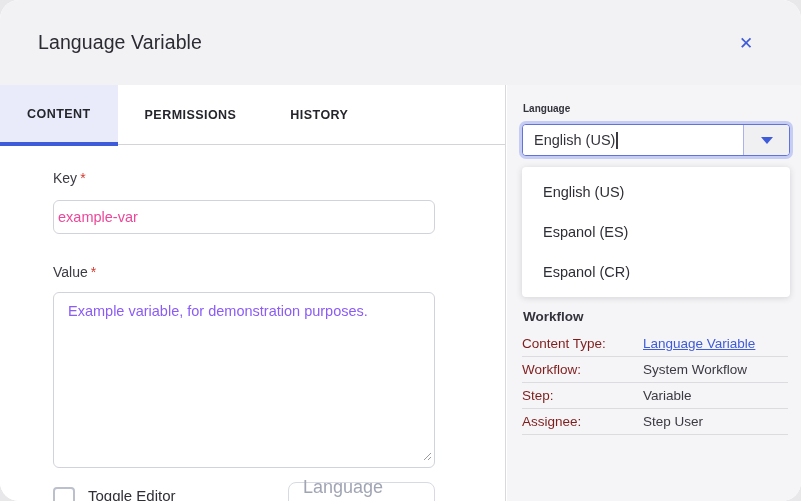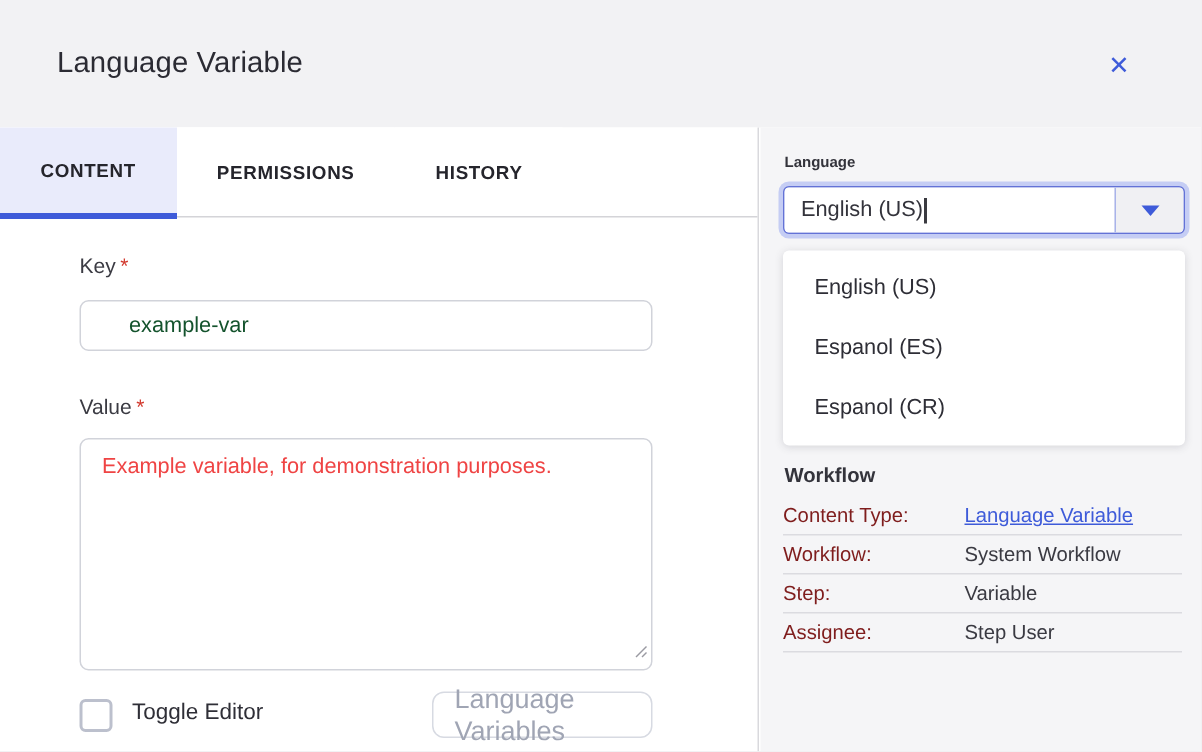--- a/index.html
+++ b/index.html
@@ -2,20 +2,21 @@
 <html><head>
 <meta charset="utf-8">
 <style>
   * { margin:0; padding:0; box-sizing:border-box; }
   html,body { background:#e8e8ea; }
   body { font-family:"Liberation Sans", sans-serif; }
   .screen {
     position:relative; width:801px; height:501px;
     background:#ffffff; overflow:hidden;
     color:#2d2d35;
+    border-radius:19px;
   }
 
   
   .dialog-header {
     position:absolute; top:0; left:0; width:801px; height:85px;
     background:#f2f2f4; display:flex; align-items:center;
   }
   .dialog-title {
     margin-left:38px; font-size:19.5px; font-weight:400; color:#2b2b33;
     letter-spacing:0.1px;
@@ -42,31 +43,31 @@
     background:#e9ebfb; height:61px; margin-bottom:-1px;
     border-bottom:4px solid #3e5bd9;
   }
 
   .form { padding:24px 0 0 53px; }
   .field-label { font-size:14px; color:#3b3b43; }
   .required { color:#d23a2f; margin-left:3px; font-size:14px; }
 
   .text-input {
     display:block; width:382px; height:34px; margin-top:13px;
-    border:1px solid #d1d3da; border-radius:6px; padding:0 32px;
+    border:1px solid #d1d3da; border-radius:6px; padding:0 4px;
     font-family:"Liberation Sans", sans-serif;
-    font-size:14.5px; color:#14532d; background:#fff; outline:none;
+    font-size:14.5px; color:#ec4899; background:#fff; outline:none;
   }
   .value-group { margin-top:29px; }
   .textarea-wrap { position:relative; width:382px; margin-top:11px; }
   .text-area {
-    display:block; width:382px; height:155px;
+    display:block; width:382px; height:176px;
     border:1px solid #d1d3da; border-radius:6px; padding:10px 14px;
     font-family:"Liberation Sans", sans-serif;
-    font-size:14.5px; color:#ef4444; background:#fff; outline:none;
+    font-size:14.5px; color:#8b5cf6; background:#fff; outline:none;
     resize:none;
   }
   .resize-handle { position:absolute; right:3px; bottom:3px; }
 
   .bottom-row {
     width:382px; margin-top:14px; display:flex; align-items:center;
     justify-content:space-between;
   }
   .checkbox-group { display:flex; }
   .checkbox {

